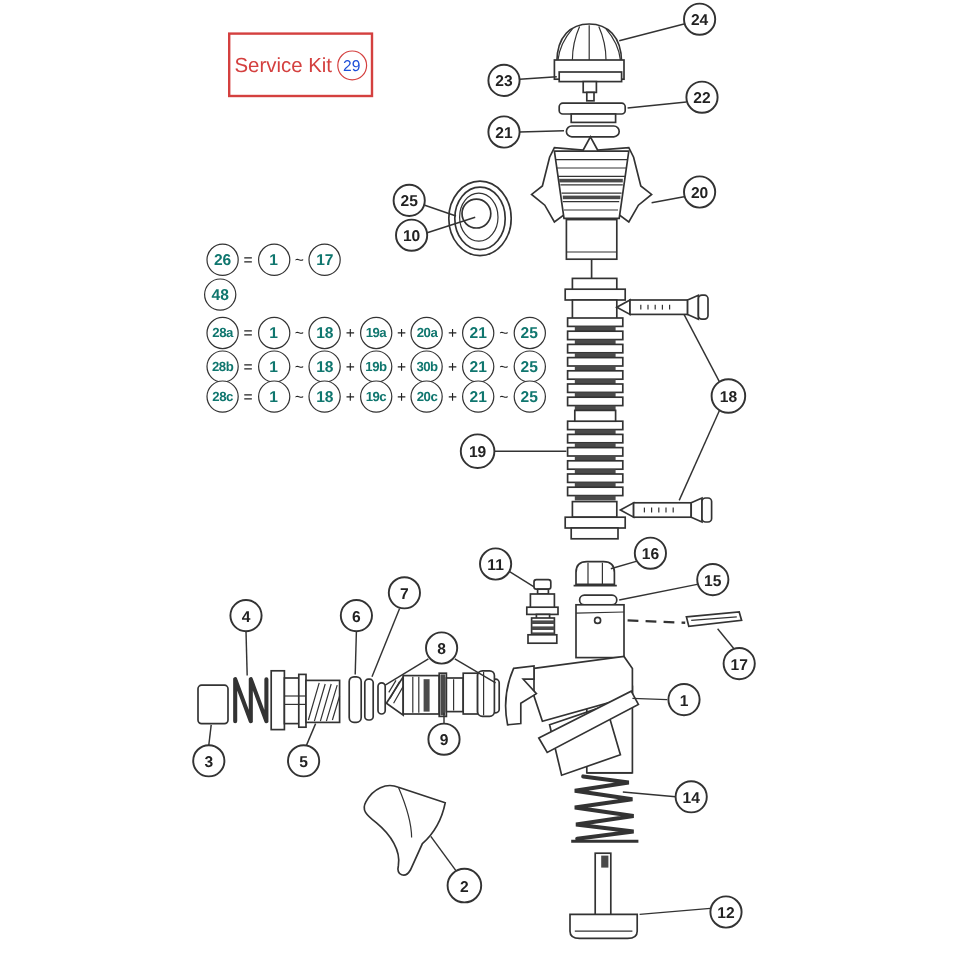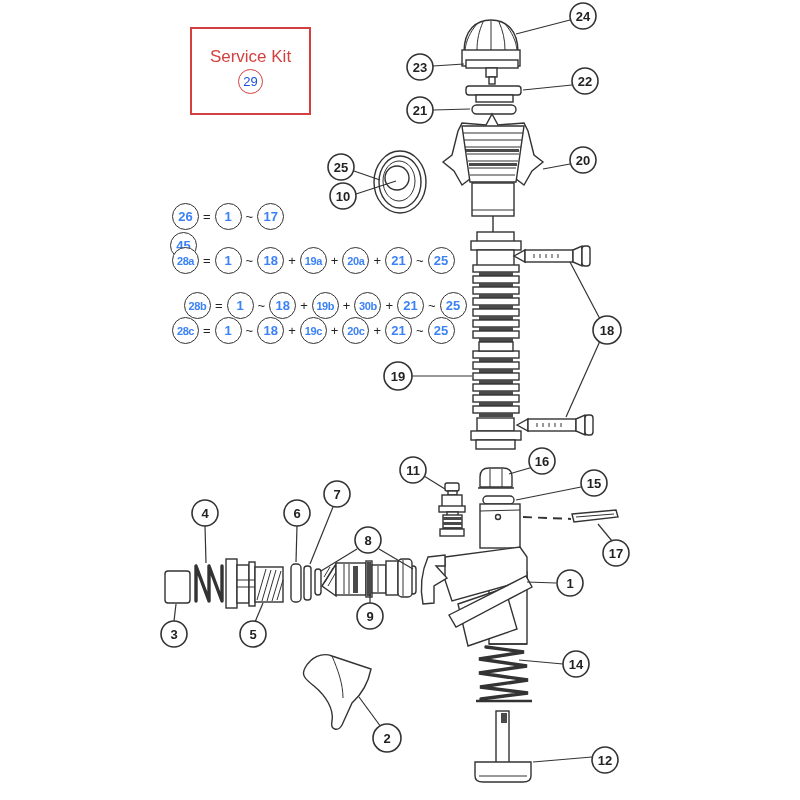--- a/index.html
+++ b/index.html
@@ -7,30 +7,30 @@
   #stage{position:relative;width:800px;height:800px;background:#fff;overflow:hidden;}
   svg{position:absolute;left:0;top:0;}
   .pw{fill:#fff;stroke:#333;stroke-width:1.4;}
   .pd{fill:#4a4a4a;stroke:none;}
   .ln{fill:none;stroke:#333;stroke-width:1.4;}
   .thin{fill:none;stroke:#333;stroke-width:1;}
   .thick{fill:none;stroke:#333;stroke-width:3.4;stroke-linecap:round;}
   .ld{stroke:#333;stroke-width:1.2;}
   .callout circle{fill:#fff;stroke:#333;stroke-width:1.6;}
   .callout text{fill:#222;stroke:none;font:600 13px "Liberation Sans",sans-serif;text-anchor:middle;}
-  .service-kit{position:absolute;left:190px;top:27px;width:121px;height:88px;
-    border:2px solid #d4403f;box-sizing:border-box;display:flex;flex-direction:column;
+  .service-kit{position:absolute;left:190px;top:27px;width:121px;height:54px;
+    border:2px solid #d4403f;box-sizing:border-box;display:flex;
     align-items:center;justify-content:center;gap:4px;background:#fff;}
   .sk-title{color:#d4403f;font-size:17px;line-height:1;}
   .sk-num{width:25px;height:25px;border:1.5px solid #d4403f;border-radius:50%;
     color:#1d4ed8;font-size:13px;display:flex;align-items:center;justify-content:center;box-sizing:border-box;}
   .formula-row{position:absolute;display:flex;align-items:center;gap:3px;height:27px;}
   .fc{width:27px;height:27px;border:1.6px solid #333;border-radius:50%;background:#fff;
     display:flex;align-items:center;justify-content:center;font-size:13px;font-weight:600;
-    color:#3b82f6;box-sizing:border-box;flex:0 0 auto;}
+    color:#0f766e;box-sizing:border-box;flex:0 0 auto;}
   .fc3{font-size:11px;letter-spacing:-0.4px;}
   .fop{font-size:13px;color:#222;margin:0 1px;flex:0 0 auto;}
 </style>
 </head>
 <body>
 
 <div id="stage">
 
   <svg width="800" height="800" viewBox="0 0 800 800">
     <defs>
@@ -364,38 +364,38 @@
   </div>
 
   <div class="formula-row" style="left:172px;top:203px">
       <span class="fc">26</span>
       <span class="fop">=</span>
       <span class="fc">1</span>
       <span class="fop">~</span>
       <span class="fc">17</span>
     </div>
   <div class="formula-row" style="left:170px;top:232px">
-      <span class="fc">45</span>
+      <span class="fc">48</span>
     </div>
-  <div class="formula-row" style="left:172px;top:247px">
+  <div class="formula-row" style="left:172px;top:264px">
       <span class="fc fc3">28a</span>
       <span class="fop">=</span>
       <span class="fc">1</span>
       <span class="fop">~</span>
       <span class="fc">18</span>
       <span class="fop">+</span>
       <span class="fc fc3">19a</span>
       <span class="fop">+</span>
       <span class="fc fc3">20a</span>
       <span class="fop">+</span>
       <span class="fc">21</span>
       <span class="fop">~</span>
       <span class="fc">25</span>
     </div>
-  <div class="formula-row" style="left:184px;top:292px">
+  <div class="formula-row" style="left:172px;top:292px">
       <span class="fc fc3">28b</span>
       <span class="fop">=</span>
       <span class="fc">1</span>
       <span class="fop">~</span>
       <span class="fc">18</span>
       <span class="fop">+</span>
       <span class="fc fc3">19b</span>
       <span class="fop">+</span>
       <span class="fc fc3">30b</span>
       <span class="fop">+</span>

